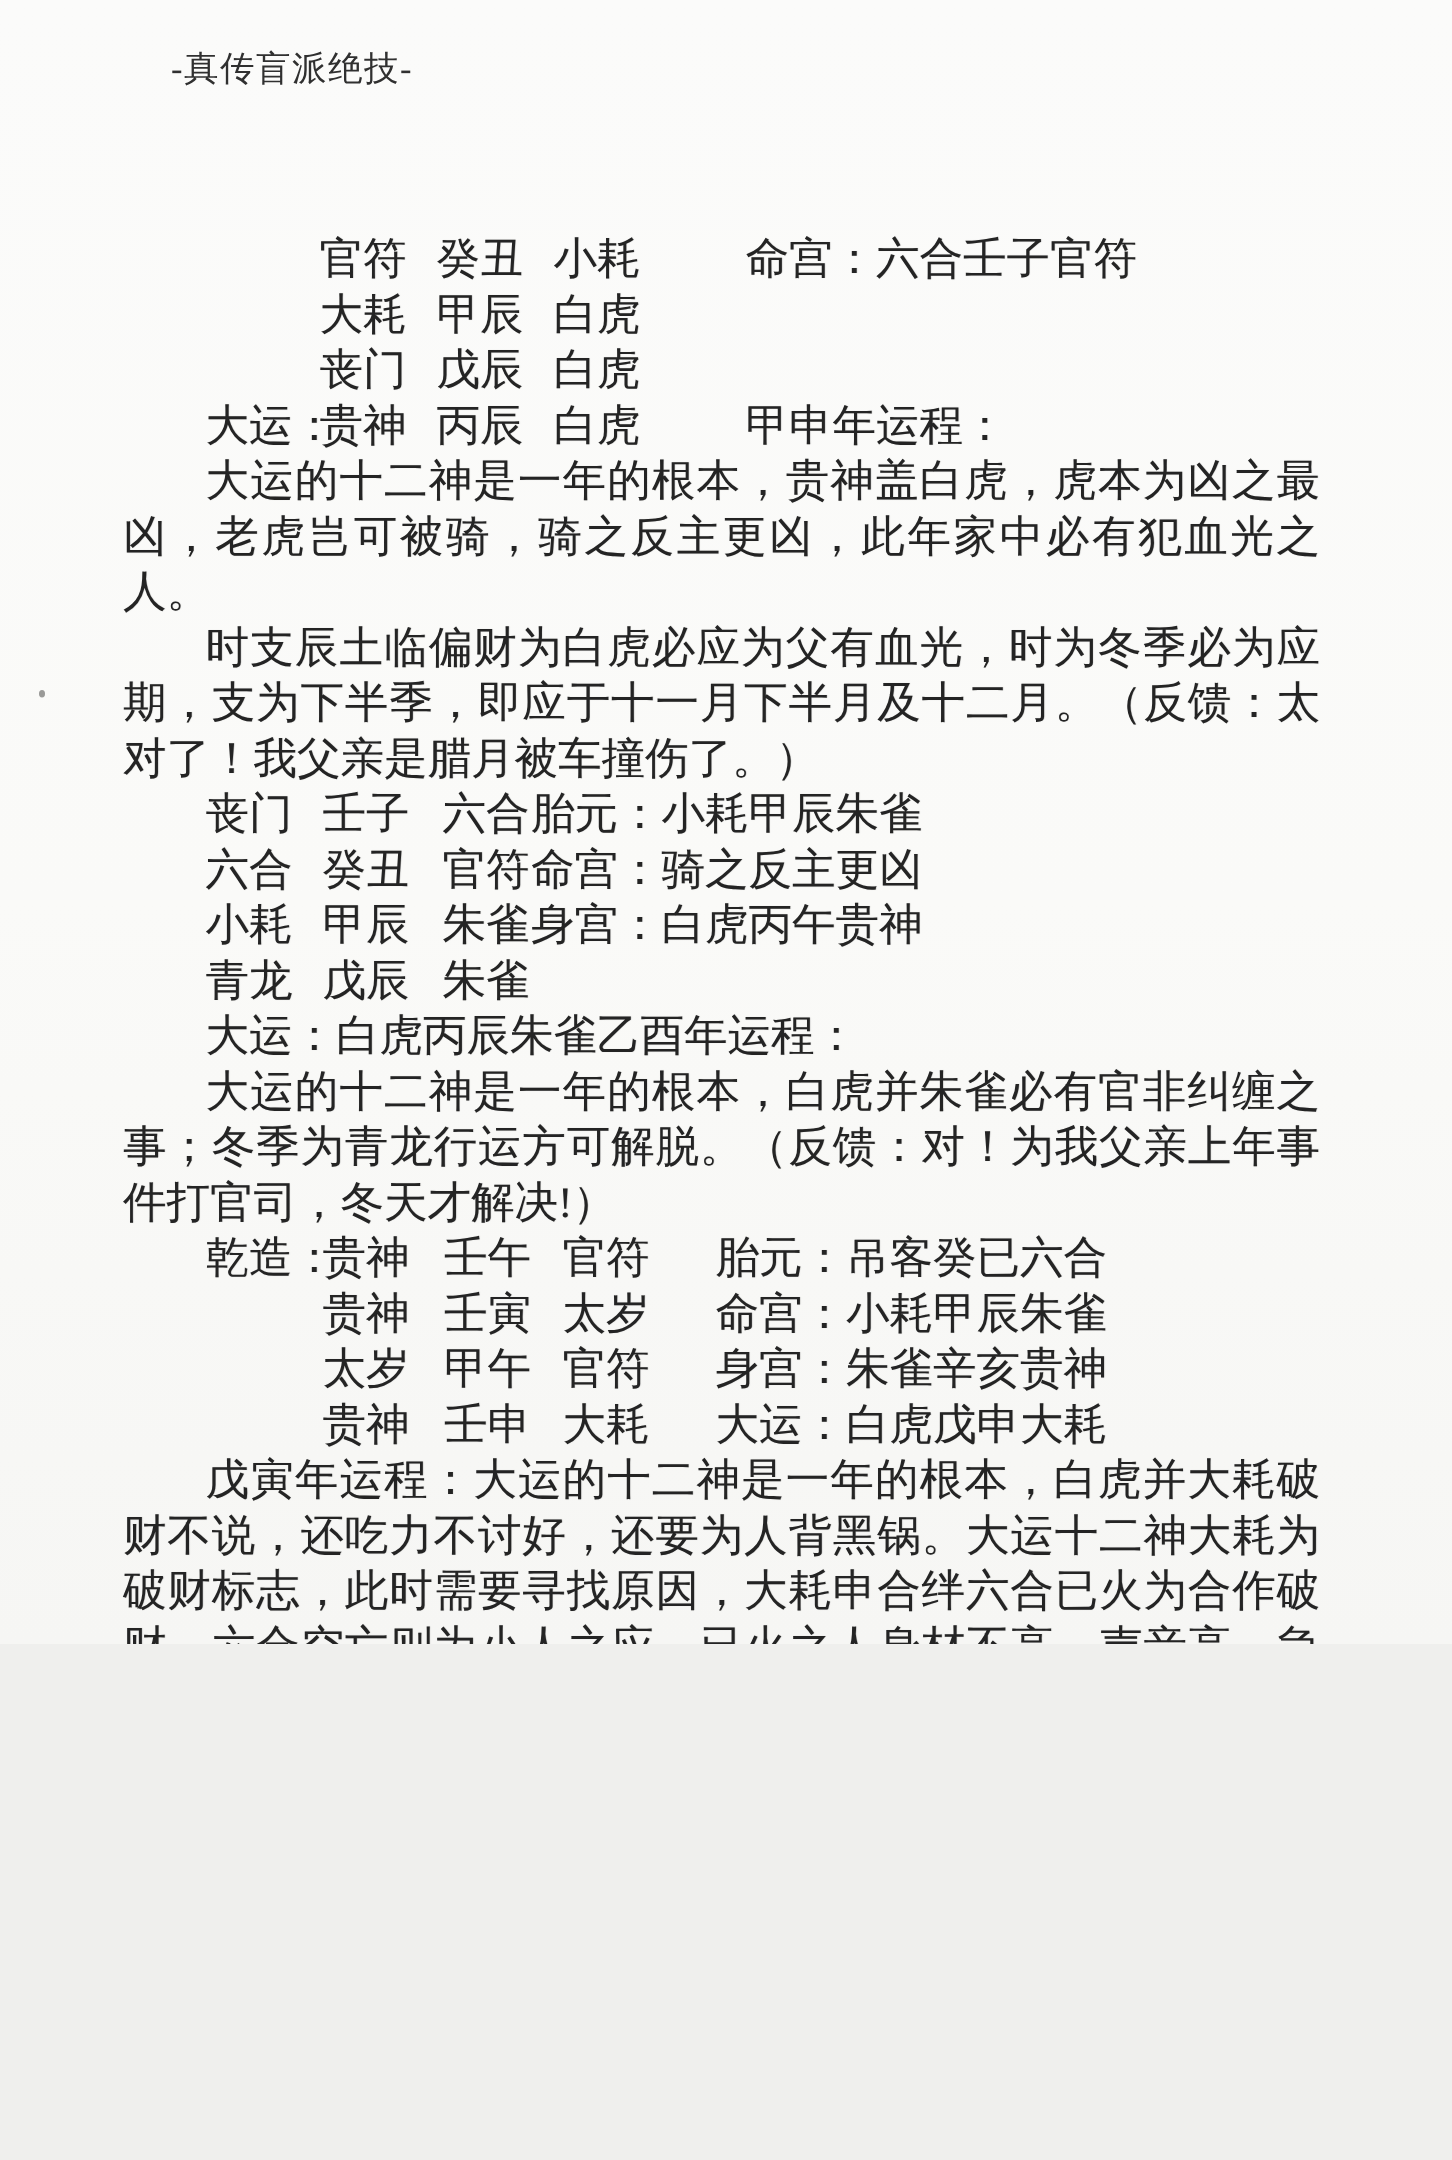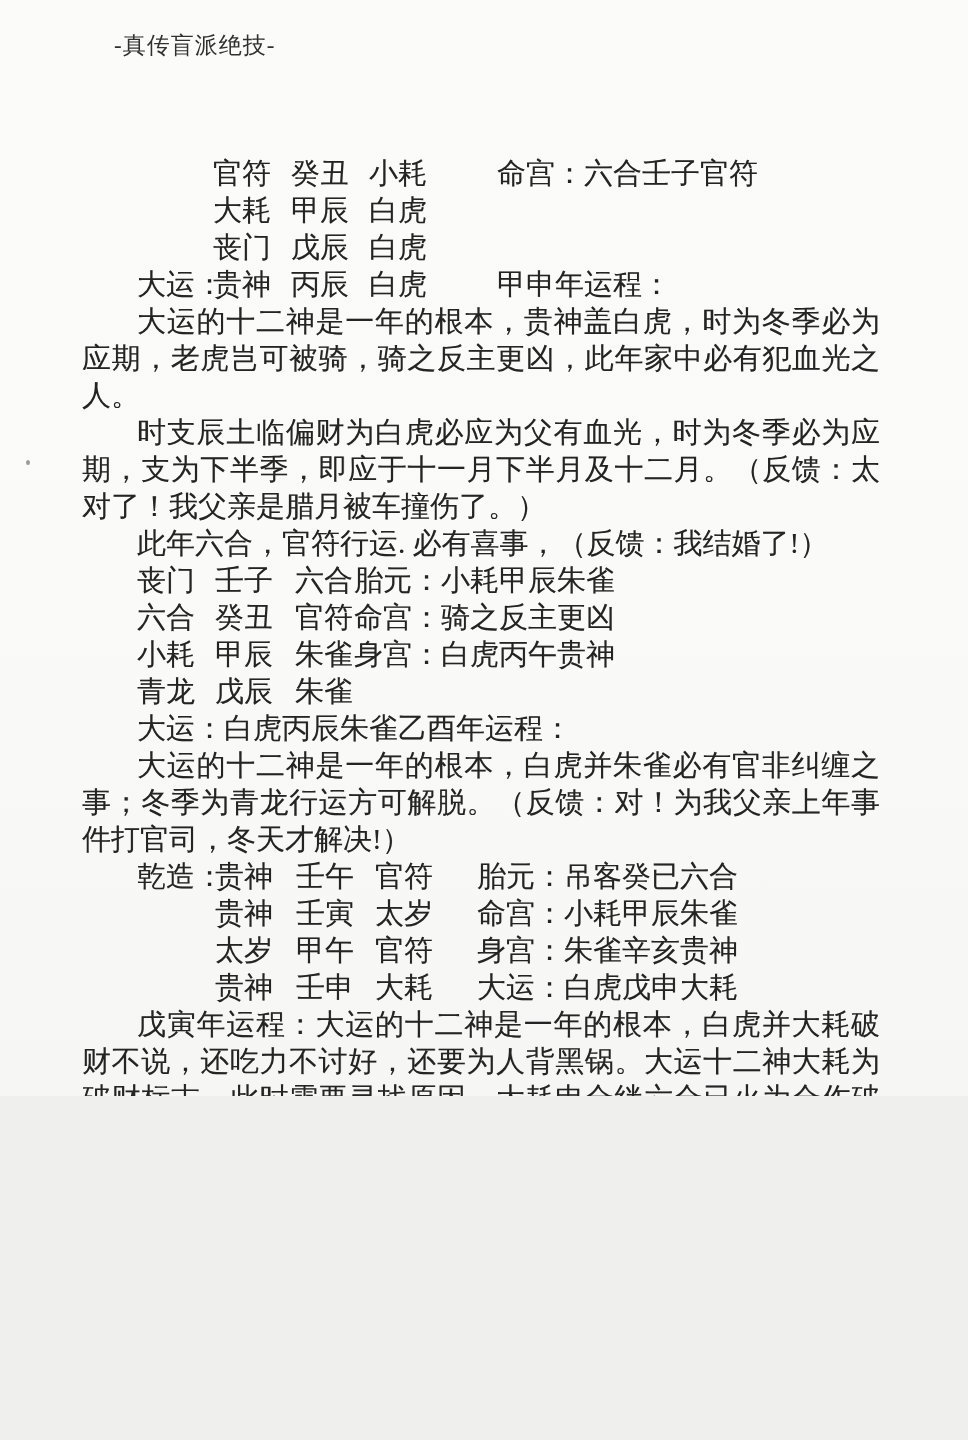--- a/index.html
+++ b/index.html
@@ -93,23 +93,22 @@
       <span class="c3">白虎</span>
     </div>
     <div class="trow t1">
       <span class="lab">大运：</span>
       <span class="c1">贵神</span>
       <span class="c2">丙辰</span>
       <span class="c3">白虎</span>
       <span class="cr">甲申年运程：</span>
     </div>
 
-    <p class="para">大运的十二神是一年的根本，贵神盖白虎，时为冬季必为应期，老虎岂可被骑，骑之反主更凶，此年家中必有犯血光之人。</p>
+    <p class="para">大运的十二神是一年的根本，贵神盖白虎，虎本为凶之最凶，老虎岂可被骑，骑之反主更凶，此年家中必有犯血光之人。</p>
     <p class="para">时支辰土临偏财为白虎必应为父有血光，时为冬季必为应期，支为下半季，即应于十一月下半月及十二月。（反馈：太对了！我父亲是腊月被车撞伤了。）</p>
-    <p class="para">此年六合，官符行运. 必有喜事，（反馈：我结婚了!）</p>
 
     <div class="trow t2">
       <span class="c1">丧门</span>
       <span class="c2">壬子</span>
       <span class="c3">六合</span>
       <span class="cr">胎元：小耗甲辰朱雀</span>
     </div>
     <div class="trow t2">
       <span class="c1">六合</span>
       <span class="c2">癸丑</span>

